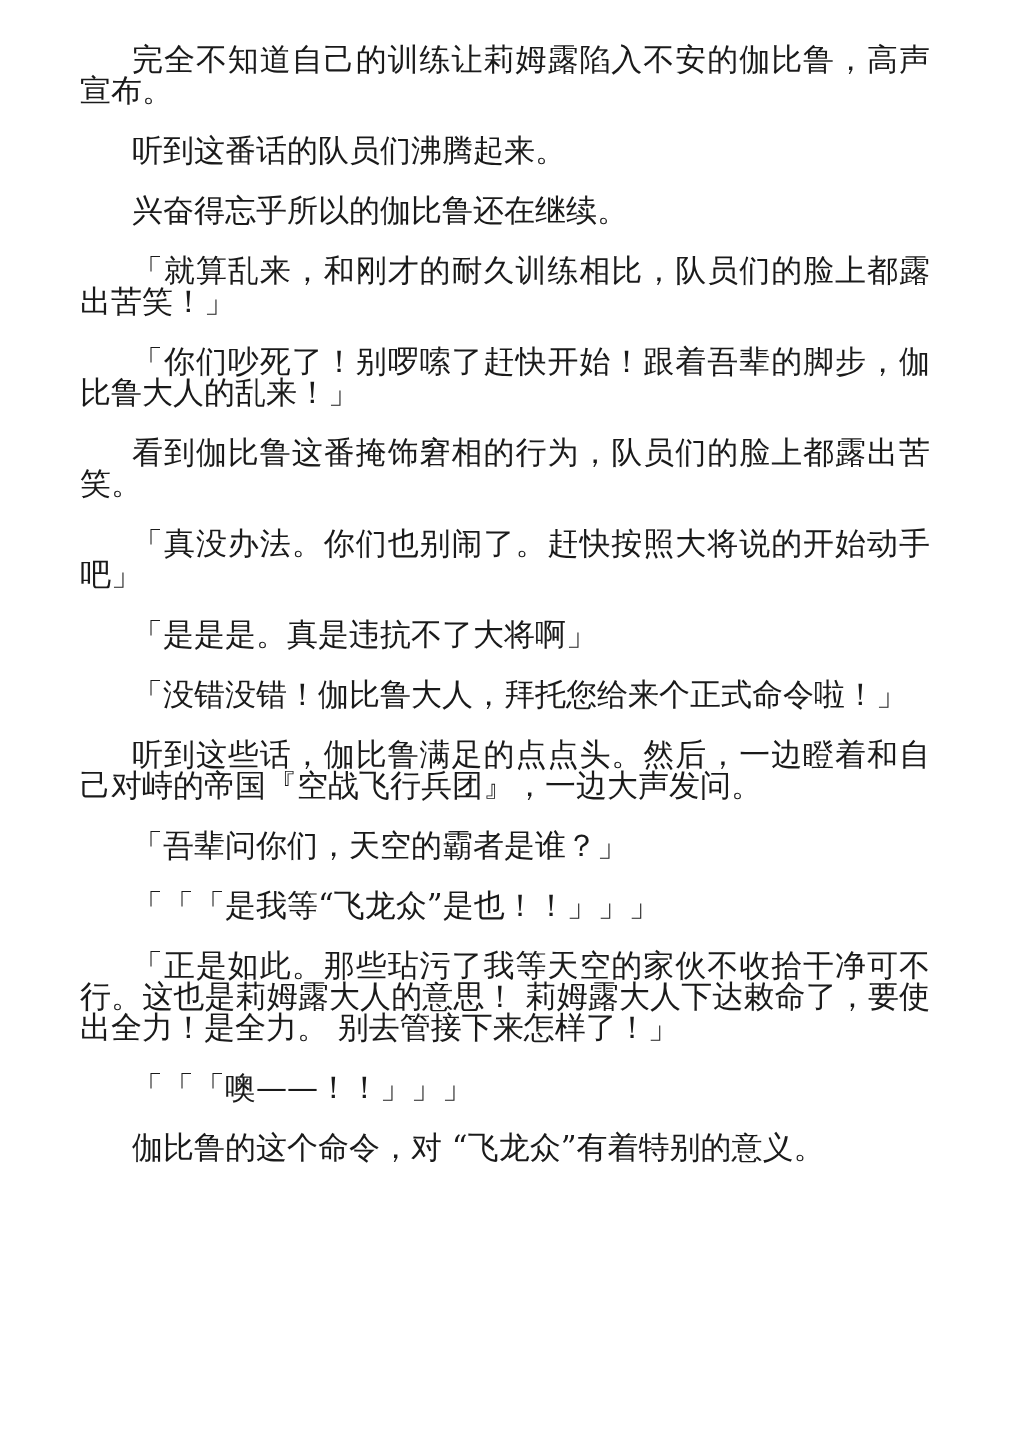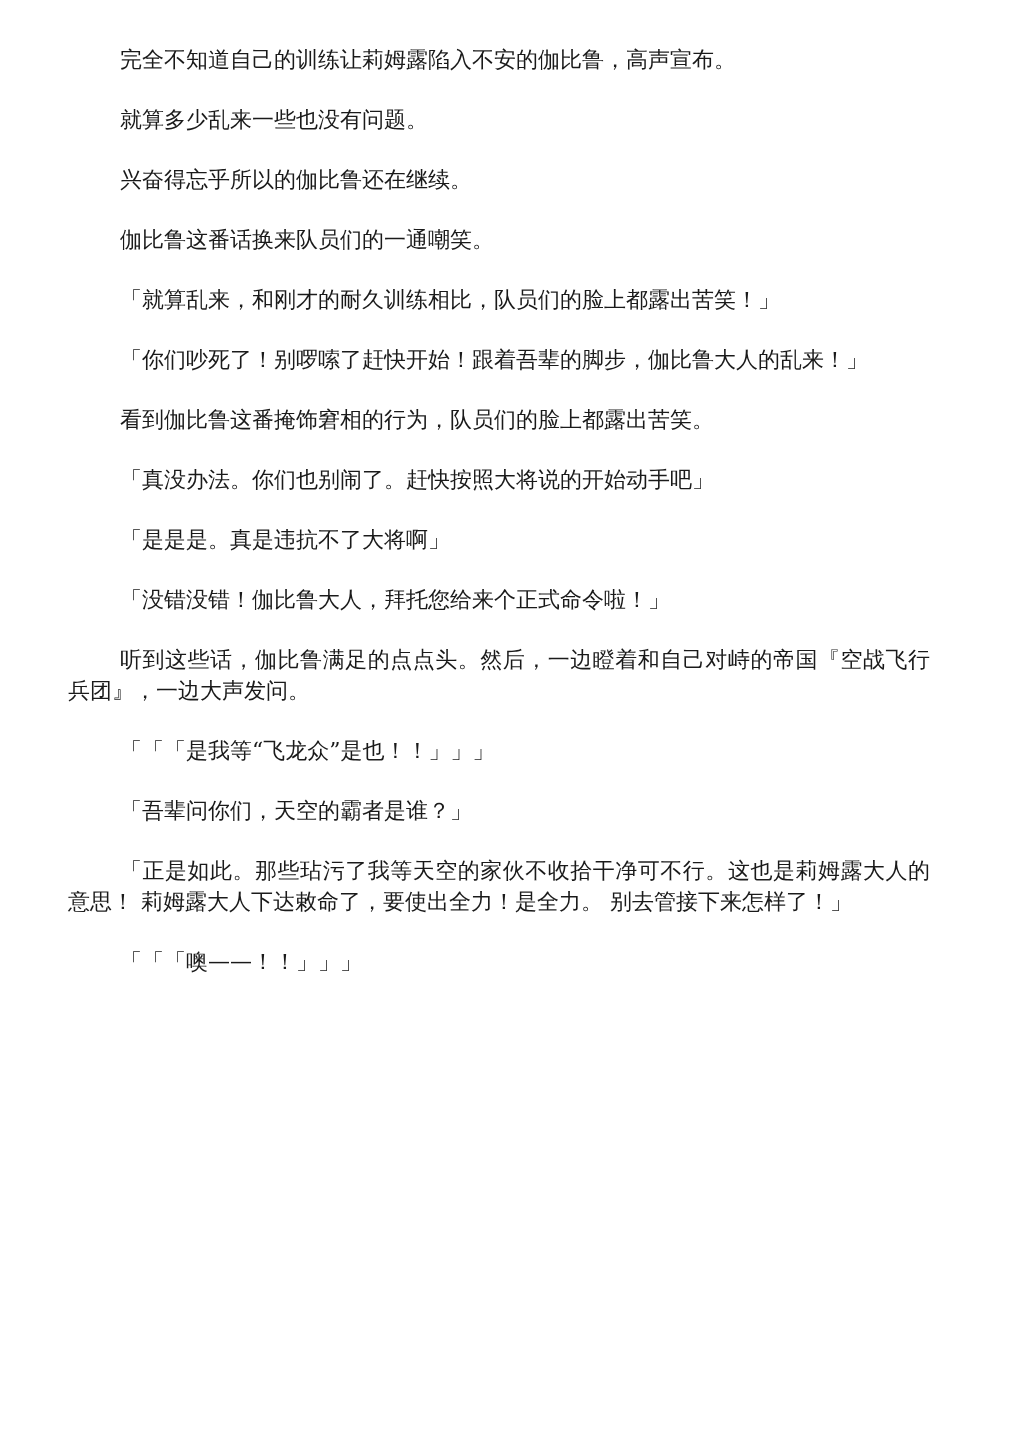--- a/index.html
+++ b/index.html
@@ -15,41 +15,41 @@
       font-family: "DejaVu Serif", "Liberation Serif", serif;
       color: #1a1a1a;
     }
     .page {
       position: absolute;
       left: 68px;
       top: 44px;
       width: 862px;
     }
     .para {
-      font-size: 22px;
+      font-size: 31px;
       line-height: 31px;
       text-indent: 52px;
-      margin: 0 0 29px 0;
+      margin: 0 0 29px 12px;
       letter-spacing: 0px;
       word-break: break-all;
       text-align: justify;
     }
   </style>
 </head>
 <body>
 
 <div class="page">
   <p class="para">完全不知道自己的训练让莉姆露陷入不安的伽比鲁，高声宣布。</p>
-  <p class="para">就算多少乱来一些也没有问题。</p>
+  <p class="para">听到这番话的队员们沸腾起来。</p>
   <p class="para">兴奋得忘乎所以的伽比鲁还在继续。</p>
-  <p class="para">伽比鲁这番话换来队员们的一通嘲笑。</p>
   <p class="para">「就算乱来，和刚才的耐久训练相比，队员们的脸上都露出苦笑！」</p>
   <p class="para">「你们吵死了！别啰嗦了赶快开始！跟着吾辈的脚步，伽比鲁大人的乱来！」</p>
   <p class="para">看到伽比鲁这番掩饰窘相的行为，队员们的脸上都露出苦笑。</p>
   <p class="para">「真没办法。你们也别闹了。赶快按照大将说的开始动手吧」</p>
   <p class="para">「是是是。真是违抗不了大将啊」</p>
   <p class="para">「没错没错！伽比鲁大人，拜托您给来个正式命令啦！」</p>
   <p class="para">听到这些话，伽比鲁满足的点点头。然后，一边瞪着和自己对峙的帝国『空战飞行兵团』，一边大声发问。</p>
+  <p class="para">「吾辈问你们，天空的霸者是谁？」</p>
   <p class="para">「「「是我等“飞龙众”是也！！」」」</p>
-  <p class="para">「吾辈问你们，天空的霸者是谁？」</p>
   <p class="para">「正是如此。那些玷污了我等天空的家伙不收拾干净可不行。这也是莉姆露大人的意思！ 莉姆露大人下达敕命了，要使出全力！是全力。 别去管接下来怎样了！」</p>
   <p class="para">「「「噢——！！」」」</p>
+  <p class="para">伽比鲁的这个命令，对 “飞龙众”有着特别的意义。</p>
 </div>
 
 </body></html>

